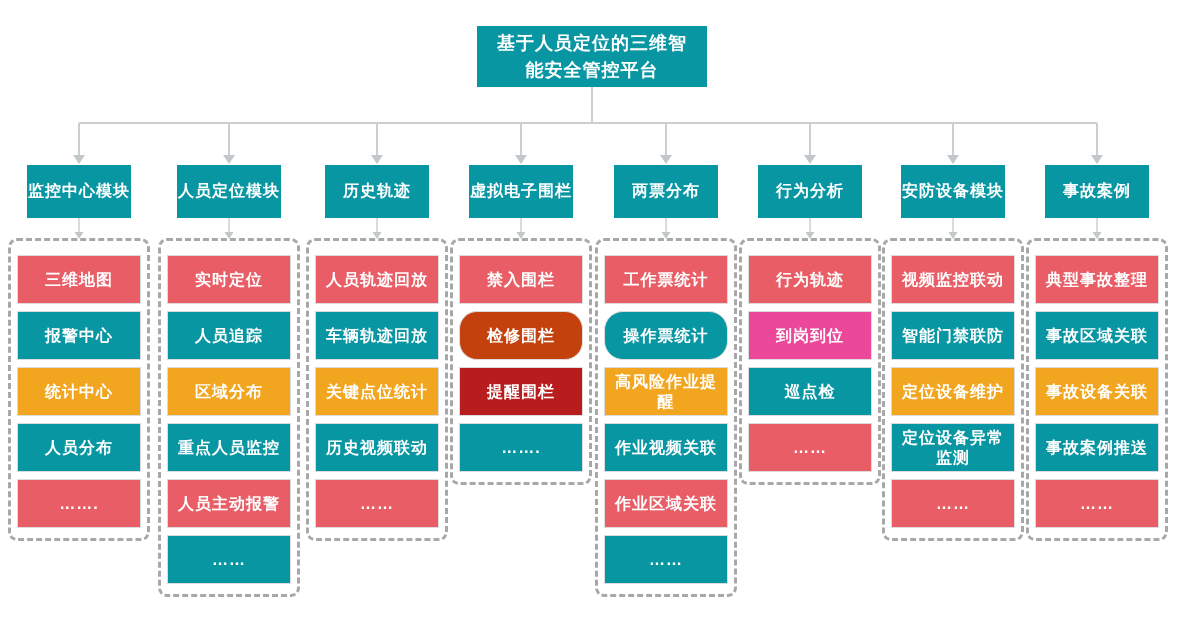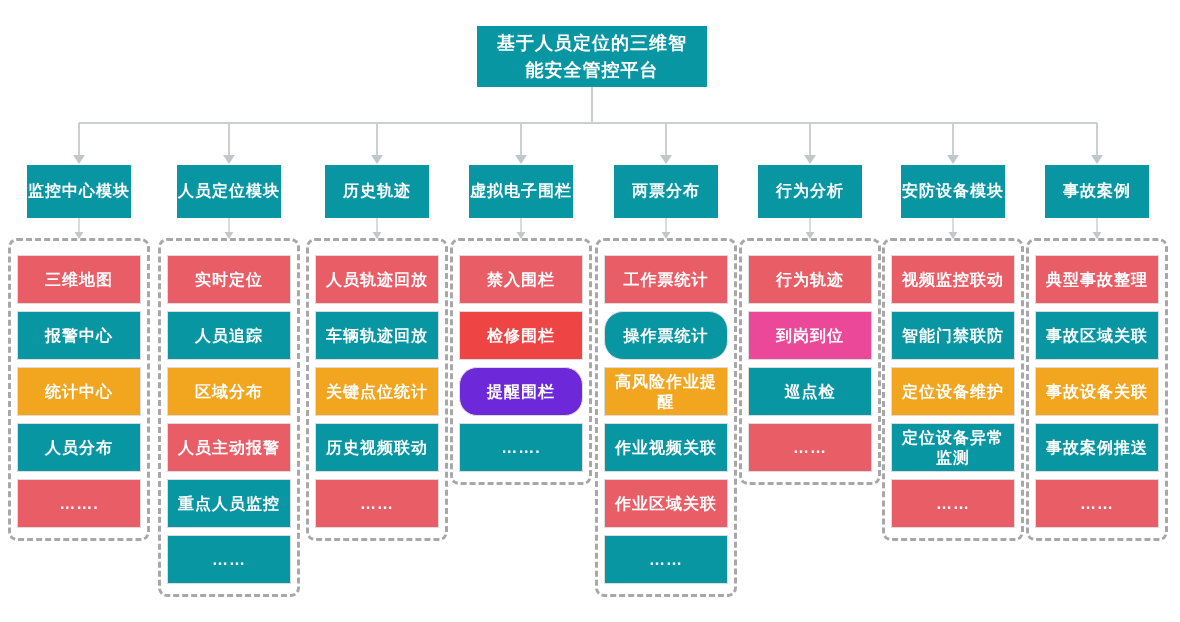--- a/index.html
+++ b/index.html
@@ -147,22 +147,22 @@
         </div>
     </section>
 
     <section class="column" style="left: 158px;">
       <div class="module-header" style="background: rgb(9, 150, 163);">人员定位模块</div>
       <div class="stub-space"></div>
       <div class="items-box" style="border-color: rgb(168, 168, 168);">
           <div class="item" style="background: rgb(232, 93, 102);">实时定位</div>
           <div class="item" style="background: rgb(9, 150, 163);">人员追踪</div>
           <div class="item" style="background: rgb(242, 165, 30);">区域分布</div>
+          <div class="item" style="background: rgb(9, 150, 163);">重点人员监控</div>
           <div class="item" style="background: rgb(232, 93, 102);">人员主动报警</div>
-          <div class="item" style="background: rgb(9, 150, 163);">重点人员监控</div>
           <div class="item" style="background: rgb(9, 150, 163);">……</div>
         </div>
     </section>
 
     <section class="column" style="left: 306px;">
       <div class="module-header" style="background: rgb(9, 150, 163);">历史轨迹</div>
       <div class="stub-space"></div>
       <div class="items-box" style="border-color: rgb(168, 168, 168);">
           <div class="item" style="background: rgb(232, 93, 102);">人员轨迹回放</div>
           <div class="item" style="background: rgb(9, 150, 163);">车辆轨迹回放</div>
@@ -170,22 +170,22 @@
           <div class="item" style="background: rgb(9, 150, 163);">历史视频联动</div>
           <div class="item" style="background: rgb(232, 93, 102);">……</div>
         </div>
     </section>
 
     <section class="column" style="left: 450px;">
       <div class="module-header" style="background: rgb(9, 150, 163);">虚拟电子围栏</div>
       <div class="stub-space"></div>
       <div class="items-box" style="border-color: rgb(168, 168, 168);">
           <div class="item" style="background: rgb(232, 93, 102);">禁入围栏</div>
-          <div class="item" style="background: #ef4444;">检修围栏</div>
-          <div class="item" style="background: #6d28d9; border-radius: 18px;">提醒围栏</div>
+          <div class="item" style="background: #c2410c; border-radius: 18px;">检修围栏</div>
+          <div class="item" style="background: #b91c1c;">提醒围栏</div>
           <div class="item" style="background: rgb(9, 150, 163);">…….</div>
         </div>
     </section>
 
     <section class="column" style="left: 595px;">
       <div class="module-header" style="background: rgb(9, 150, 163);">两票分布</div>
       <div class="stub-space"></div>
       <div class="items-box" style="border-color: rgb(168, 168, 168);">
           <div class="item" style="background: rgb(232, 93, 102);">工作票统计</div>
           <div class="item" style="background: rgb(9, 150, 163); border-radius: 19px;">操作票统计</div>

